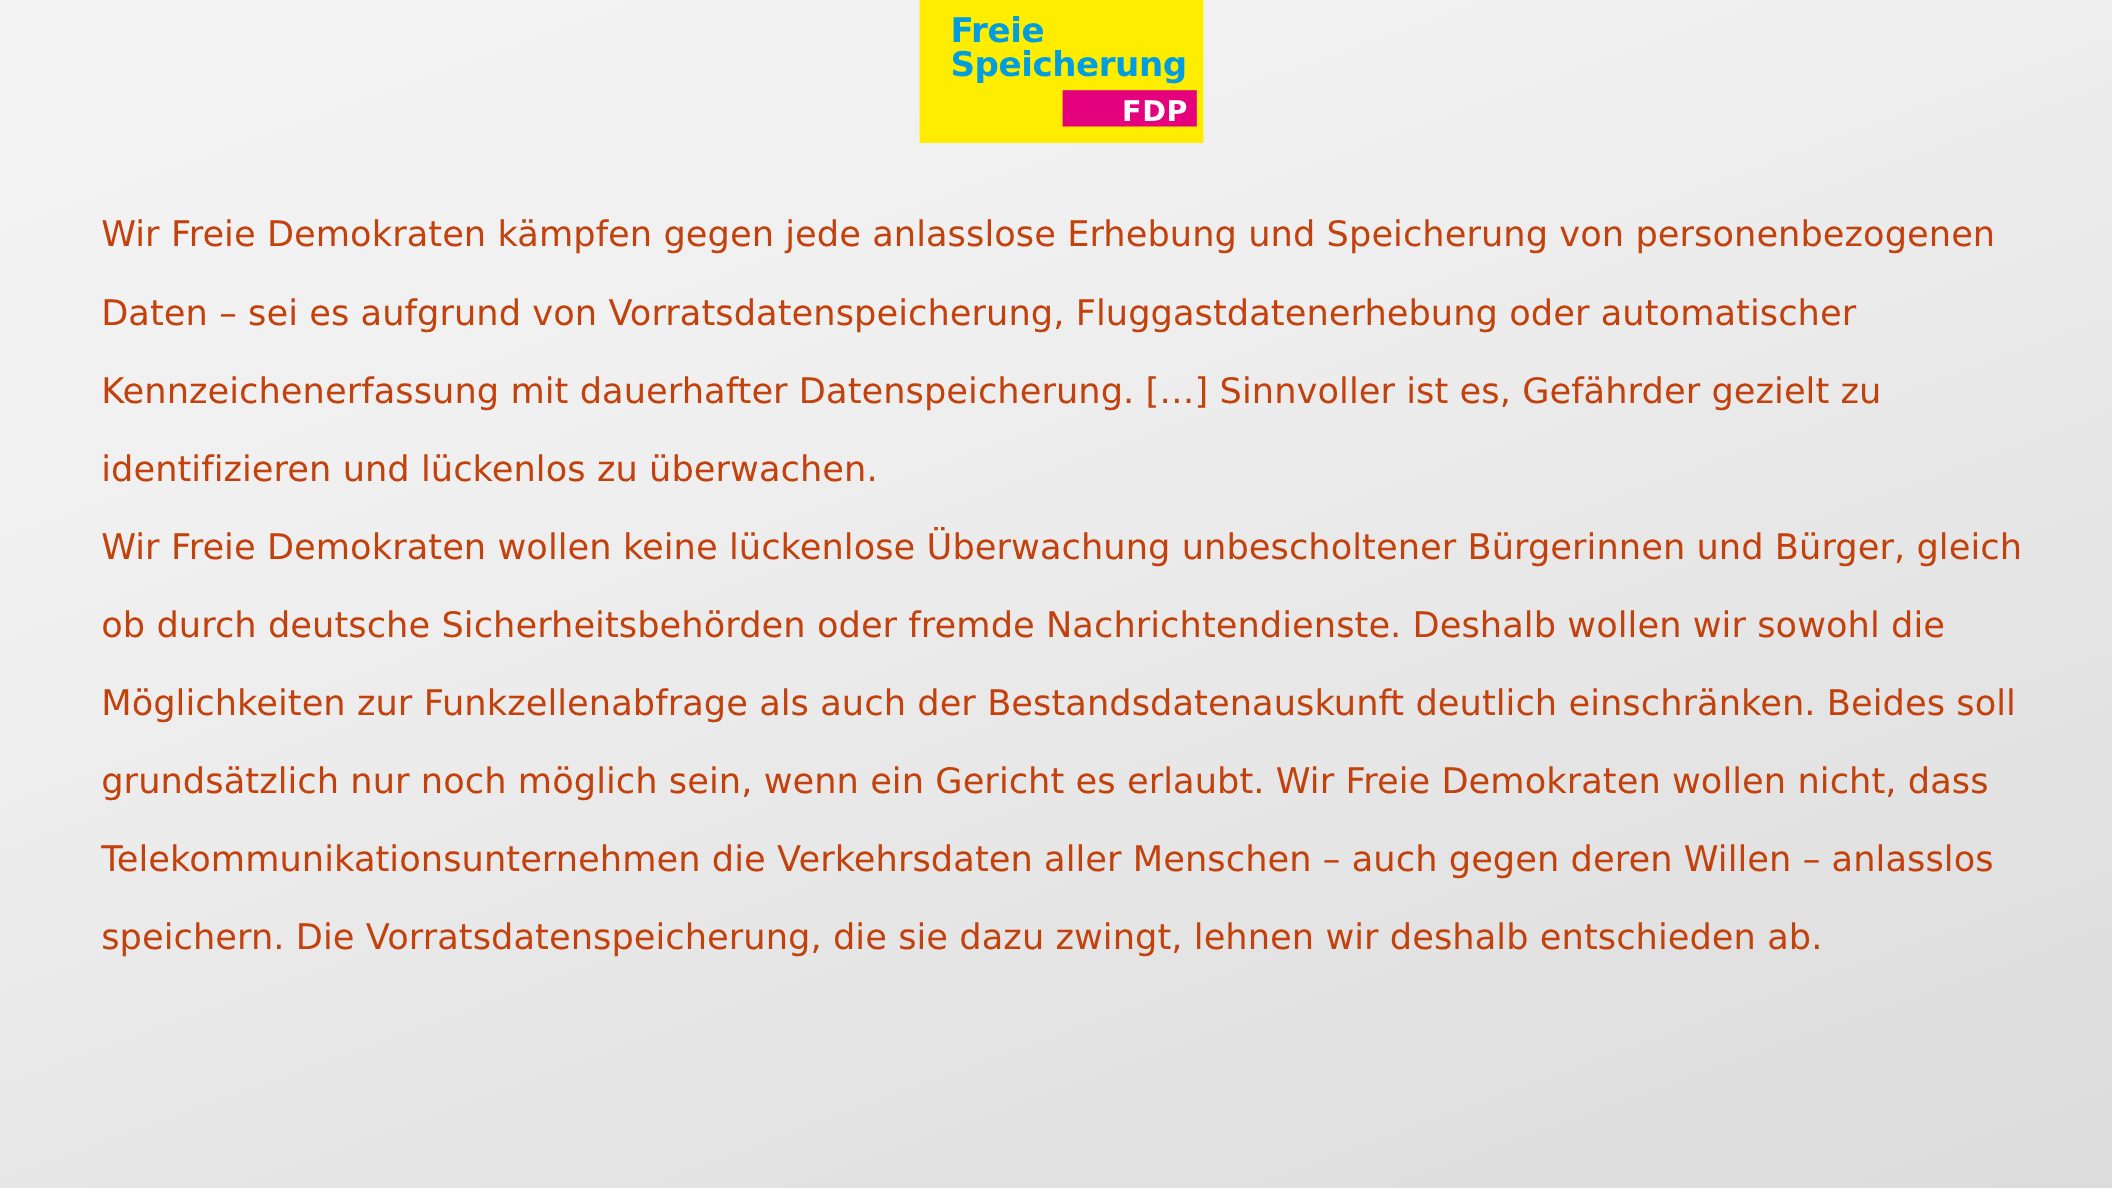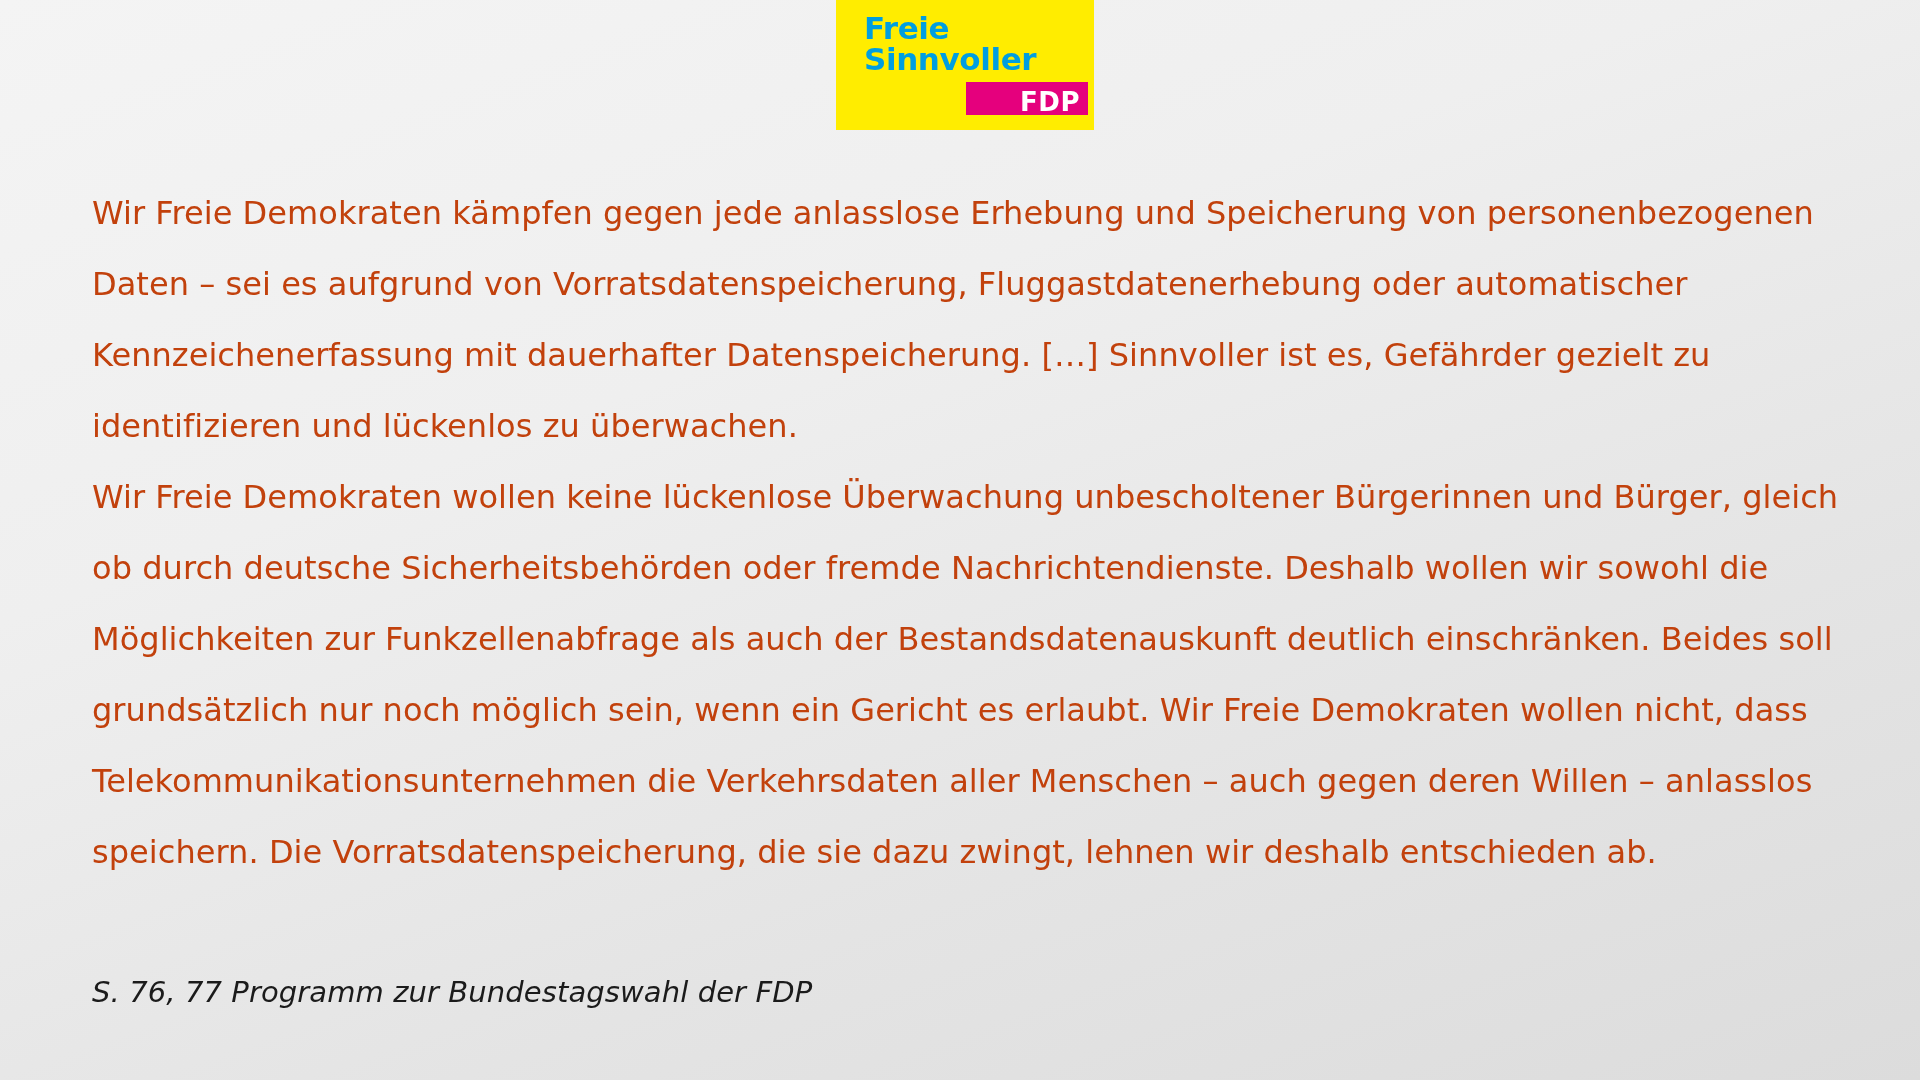--- a/index.html
+++ b/index.html
@@ -96,26 +96,25 @@
     letter-spacing: 0.1px;
   }
 </style>
 </head>
 <body>
 
 <div class="slide">
 
   <div class="logo-wrap">
     <div class="logo-line1">Freie</div>
-    <div class="logo-line2">Sinnvoller</div>
+    <div class="logo-line2">Speicherung</div>
     <div class="logo-bar">
       <span>FDP</span>
     </div>
   </div>
 
   <div class="content">
     <p class="para">Wir Freie Demokraten kämpfen gegen jede anlasslose Erhebung und Speicherung von personenbezogenen Daten – sei es aufgrund von Vorratsdatenspeicherung, Fluggastdatenerhebung oder automatischer Kennzeichenerfassung mit dauerhafter Datenspeicherung. […] Sinnvoller ist es, Gefährder gezielt zu identifizieren und lückenlos zu überwachen.</p>
     <p class="para">Wir Freie Demokraten wollen keine lückenlose Überwachung unbescholtener Bürgerinnen und Bürger, gleich ob durch deutsche Sicherheitsbehörden oder fremde Nachrichtendienste. Deshalb wollen wir sowohl die Möglichkeiten zur Funkzellenabfrage als auch der Bestandsdatenauskunft deutlich einschränken. Beides soll grundsätzlich nur noch möglich sein, wenn ein Gericht es erlaubt.  Wir Freie Demokraten wollen nicht, dass Telekommunikationsunternehmen die Verkehrsdaten aller Menschen – auch gegen deren Willen – anlasslos speichern. Die Vorratsdatenspeicherung, die sie dazu zwingt, lehnen wir deshalb entschieden ab.</p>
   </div>
 
-  <div class="source">S. 76, 77 Programm zur Bundestagswahl der FDP</div>
 
 </div>
 
 </body></html>

